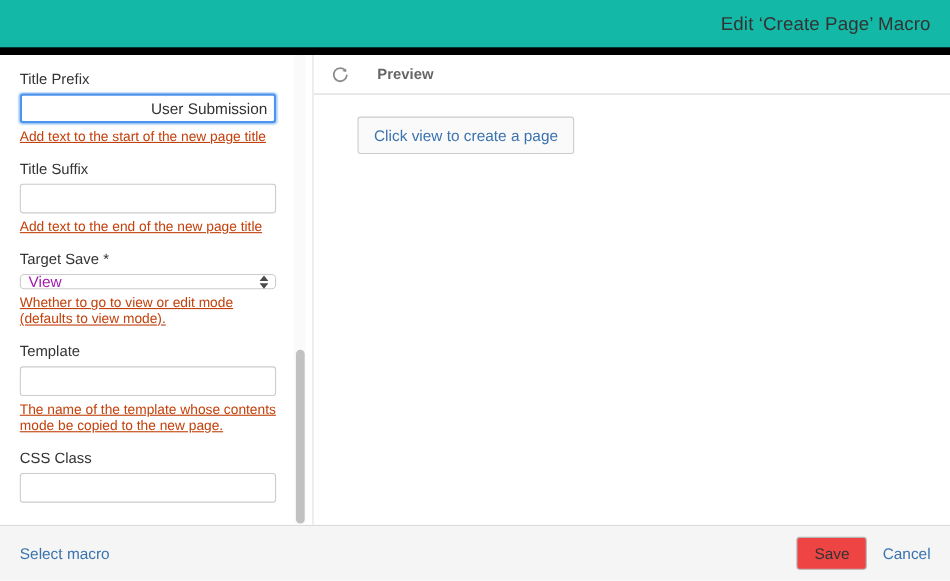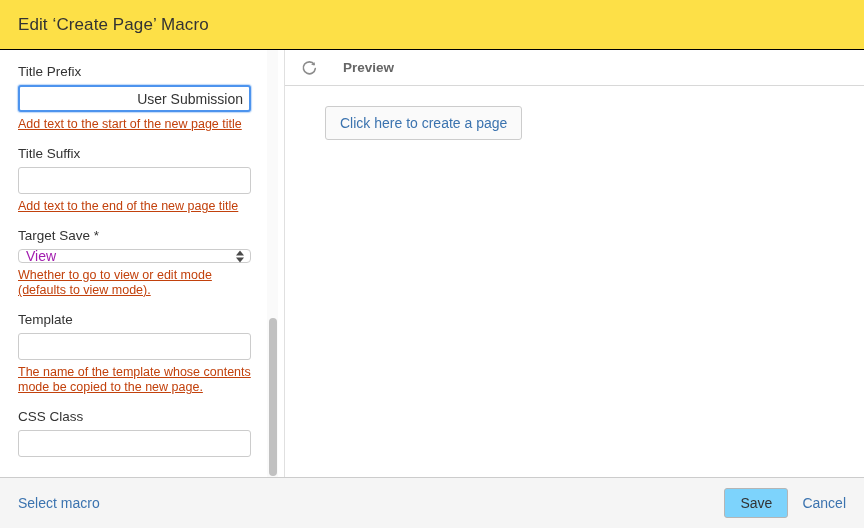--- a/index.html
+++ b/index.html
@@ -22,26 +22,27 @@
     box-sizing: border-box;
     display: flex;
     flex-direction: column;
     background: #ffffff;
   }
 
   
   .dialog-header {
     height: 50px;
     flex: 0 0 50px;
-    background: #fde047;
-    border-bottom: 1px solid #000000;
+    background: #14b8a6;
+    border-bottom: 7px solid #000000;
     box-sizing: border-box;
     display: flex;
     align-items: center;
     padding: 0 18px;
+    justify-content: flex-end;
   }
   .dialog-title {
     font-size: 17px;
     color: #333333;
     letter-spacing: 0.1px;
   }
 
   
   .dialog-body {
     flex: 1 1 auto;
@@ -235,21 +236,21 @@
   .footer-spacer { flex: 1 1 auto; }
   .footer-right {
     display: flex;
     align-items: center;
     gap: 14px;
   }
   .save-button {
     font-family: "Liberation Sans", sans-serif;
     font-size: 14px;
     color: #333333;
-    background: #7dd3fc;
+    background: #ef4444;
     border: 1px solid #b5b5b5;
     border-radius: 3px;
     padding: 6px 15px;
     line-height: 16px;
     cursor: pointer;
   }
 </style>
 </head>
 <body>
 
@@ -307,21 +308,21 @@
 
     <div class="preview-panel">
       <div class="preview-header">
         <svg class="refresh-icon" viewBox="0 0 16 16">
           <path d="M13.2 4.3a6 6 0 1 0 1.1 4.3" fill="none" stroke="#8c8c8c" stroke-width="1.6" stroke-linecap="round"></path>
           <path d="M13.9 2.2 L13.2 5.4 L10.1 4.6 Z" fill="#8c8c8c"></path>
         </svg>
         <div class="preview-title">Preview</div>
       </div>
       <div class="preview-content">
-        <a class="create-page-button" href="#">Click here to create a page</a>
+        <a class="create-page-button" href="#">Click view to create a page</a>
       </div>
     </div>
 
   </div>
 
   <div class="dialog-footer">
     <a class="footer-link" href="#">Select macro</a>
     <div class="footer-spacer"></div>
     <div class="footer-right">
       <button class="save-button">Save</button>

